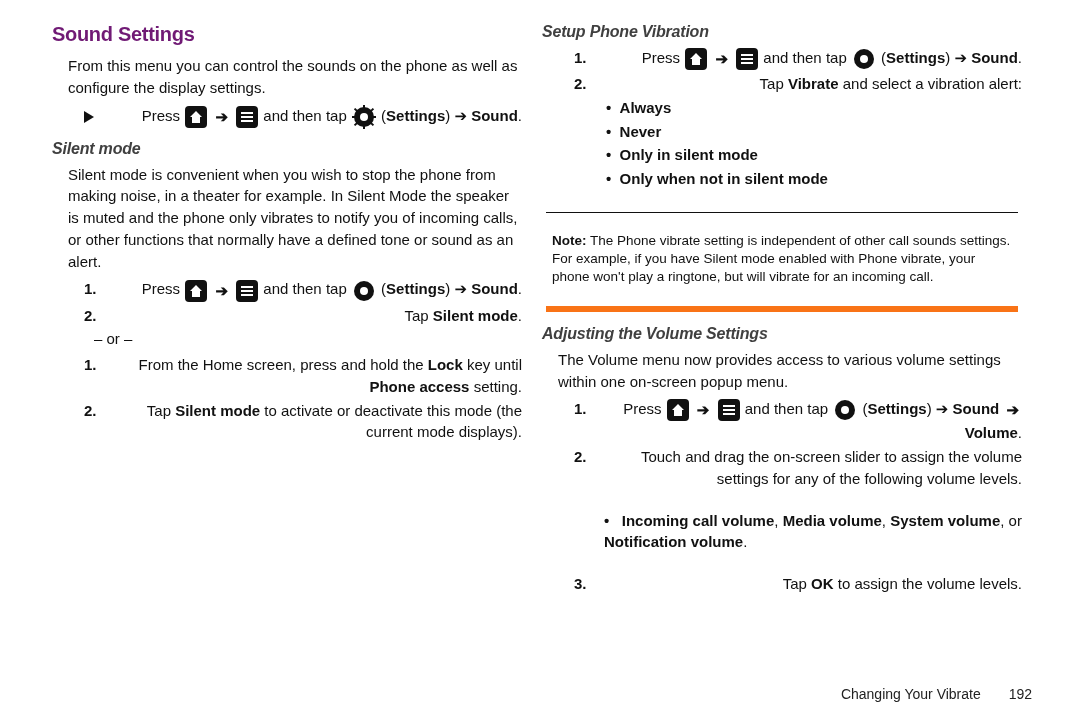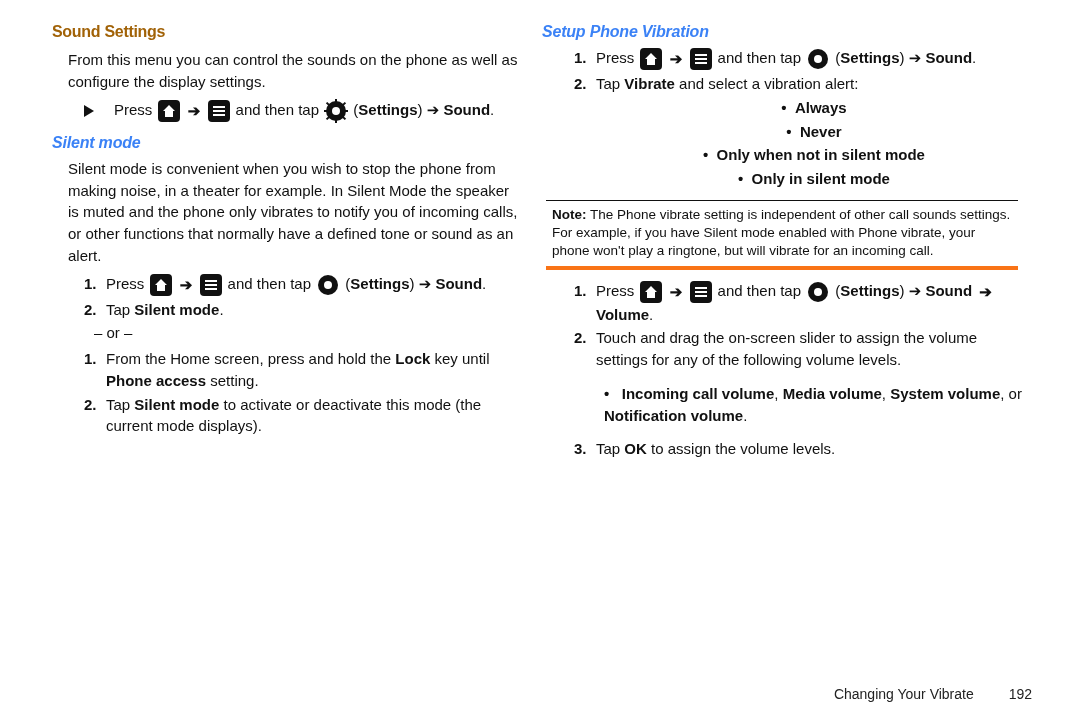--- a/index.html
+++ b/index.html
@@ -22,46 +22,46 @@
     width: 490px;
     box-sizing: border-box;
     padding: 0 10px;
     font-size: 15px;
     line-height: 1.45;
   }
   .colR { width: 500px; }
   h2.section {
     font-family: Arial, sans-serif;
     font-weight: 900;
-    font-size: 16px;
-    color: #a16207;
+    font-size: 20px;
+    color: #701a75;
     letter-spacing: -0.3px;
     margin: 0 0 6px 0;
   }
   h3.sub {
     font-family: Arial, sans-serif;
     font-style: italic;
     font-weight: 900;
     font-size: 16px;
-    color: #3b82f6;
+    color: #404040;
     margin: 8px 0 4px 0;
     letter-spacing: -0.2px;
   }
   p { margin: 2px 0 6px 16px; }
   .instr {
     display: flex;
     margin: 2px 0 2px 32px;
   }
   .instr .marker {
     width: 22px;
     flex: 0 0 22px;
     font-weight: bold;
   }
   .instr.play .marker { width:30px; flex:0 0 30px; }
-  .instr .body { flex: 1 1 auto; }
+  .instr .body { flex: 1 1 auto; text-align: right; }
   .bold { font-weight: bold; }
   .icon {
     display: inline-block;
     vertical-align: middle;
     width: 22px;
     height: 22px;
     background: #111;
     border-radius: 4px;
     margin: 0 1px;
     position: relative;
@@ -81,47 +81,46 @@
     border-left:10px solid #111;
     border-top:6px solid transparent;
     border-bottom:6px solid transparent;
     vertical-align:middle;
     margin-right:12px;
   }
   ul.opts {
     margin: 2px 0 4px 0;
     padding-left: 64px;
     list-style: none;
-    text-align: center;
   }
   ul.opts li::before { content:"\2022\00a0\00a0"; font-weight:bold;}
   ul.opts li { font-weight: bold; margin: 2px 0; }
   .notebox {
     border-top: 1px solid #111;
-    border-bottom: 4px solid #f97316;
-    padding: 5px 6px;
-    margin: 10px 4px 10px 4px;
+    border-bottom: 6px solid #f97316;
+    padding: 19px 6px;
+    margin: 22px 4px 10px 4px;
     font-size: 13.5px;
     line-height: 1.35;
     text-align: center;
   }
   .notebox .nb-body { text-align: left; }
   .notebox .lbl { font-weight: bold; }
   .or { margin: 2px 0 4px 42px; }
   .footer {
     position: absolute;
     bottom: 18px;
     right: 48px;
     font-size: 14px;
     color: #222;
   }
-  .footer .pn { margin-left: 31px; }
+  .footer .pn { margin-left: 24px; }
   ul.voltypes { margin:2px 0 4px 0; padding-left:62px; list-style:none;}
   ul.voltypes li::before { content:"\2022\00a0\00a0"; font-weight:bold;}
-  ul.voltypes li { margin:12px 0;}
+  ul.voltypes li { margin:20px 0;}
 </style>
 </head>
 <body>
 
 <div class="page">
 
   <div class="col">
     <h2 class="section">Sound Settings</h2>
     <p>From this menu you can control the sounds on the phone as well as configure the display settings.</p>
 
@@ -235,30 +234,32 @@
     <div class="instr">
       <div class="marker">2.</div>
       <div class="body">
         <span>Tap </span><span class="bold">Vibrate</span><span> and select a vibration alert:</span>
       </div>
     </div>
 
     <ul class="opts">
       <li>Always</li>
       <li>Never</li>
+      <li>Only in silent mode</li>
       <li>Only when not in silent mode</li>
-      <li>Only in silent mode</li>
     </ul>
 
     <div class="notebox">
       <div class="nb-body">
       <span class="lbl">Note:</span><span> The Phone vibrate setting is independent of other call sounds settings. For example, if you have Silent mode enabled with Phone vibrate, your phone won't play a ringtone, but will vibrate for an incoming call.</span>
       </div>
     </div>
 
+    <h3 class="sub">Adjusting the Volume Settings</h3>
+    <p>The Volume menu now provides access to various volume settings within one on-screen popup menu.</p>
 
     <div class="instr">
       <div class="marker">1.</div>
       <div class="body">
         <span>Press </span>
         <span class="icon"><svg viewBox="0 0 16 16">
               <path d="M2 8 L8 2 L14 8 L12 8 L12 14 L4 14 L4 8 Z" fill="#fff"></path>
             </svg></span>
         <span class="arrow">➔</span>
         <span class="icon"><svg viewBox="0 0 16 16">

